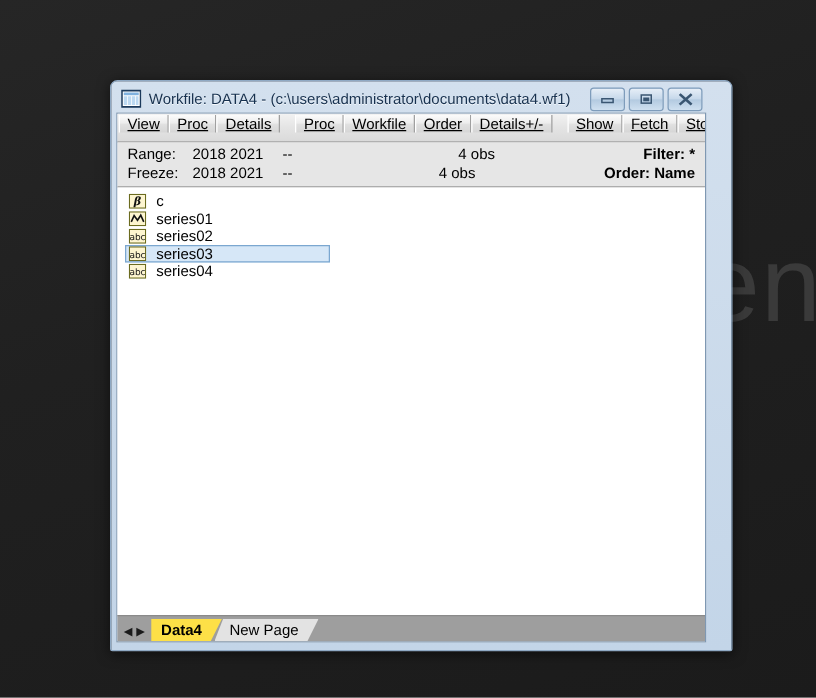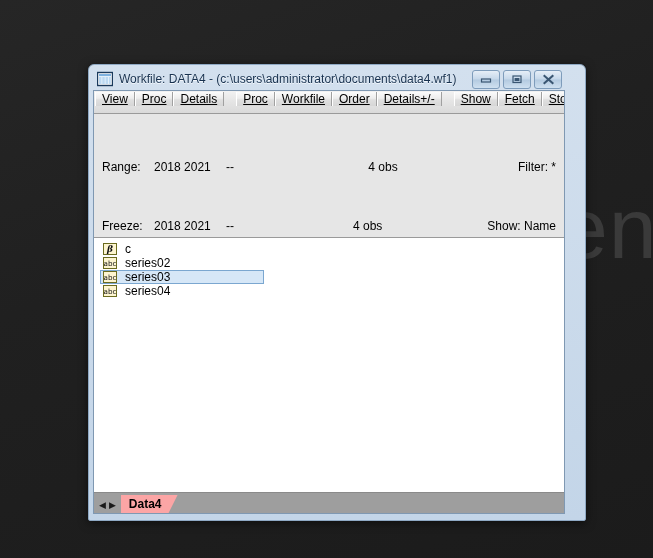--- a/index.html
+++ b/index.html
@@ -143,27 +143,26 @@
     background: #e6e6e6;
     border-bottom: 1px solid #9a9a9a;
     padding: 2px 8px 3px 8px;
     font-size: 12px;
     color: #000;
   }
   .info-row {
     display: flex;
     align-items: baseline;
     line-height: 15px;
-    margin-top: 44px;
   }
   .info-label { flex: 0 0 52px; }
   .info-dates { flex: 0 0 72px; }
   .info-dash  { flex: 0 0 22px; }
   .info-obs   { flex: 1 1 auto; text-align: center; }
-  .info-right { flex: 0 0 auto; text-align: right; }
+  .info-right { flex: 0 0 auto; text-align: right; font-weight: bold; }
 
   
   #objlist {
     flex: 1 1 auto;
     background: #ffffff;
     padding: 4px 0 0 6px;
     overflow: hidden;
   }
   .obj-row {
     display: flex;
@@ -221,21 +220,21 @@
     font-size: 12px;
     height: 18px;
     display: flex;
     align-items: center;
     padding: 0 10px 0 8px;
     flex: 0 0 auto;
     color: #000;
     position: relative;
   }
   .tab.active {
-    background: #fca5a5;
+    background: #fde047;
     font-weight: bold;
     clip-path: polygon(0 0, 100% 0, calc(100% - 9px) 100%, 0 100%);
     padding-right: 16px;
     margin-right: -6px;
   }
   .tab.inactive {
     background: #e3e3e3;
     clip-path: polygon(7px 0, 100% 0, calc(100% - 9px) 100%, 0 100%);
     padding-left: 12px;
     padding-right: 16px;
@@ -304,35 +303,42 @@
           <span class="info-dates">2018 2021</span>
           <span class="info-dash">--</span>
           <span class="info-obs">4 obs</span>
           <span class="info-right">Filter: *</span>
         </div>
         <div class="info-row">
           <span class="info-label">Freeze:</span>
           <span class="info-dates">2018 2021</span>
           <span class="info-dash">--</span>
           <span class="info-obs">4 obs</span>
-          <span class="info-right">Show: Name</span>
+          <span class="info-right">Order: Name</span>
         </div>
       </div>
 
       <div id="objlist">
 
         <div class="obj-row">
           <svg class="obj-icon" viewBox="0 0 14 12">
             <rect x="0.5" y="0.5" width="13" height="11" fill="#fdf5d0" stroke="#6b6b1f" stroke-width="1"></rect>
             <text x="7" y="9.3" font-family="DejaVu Serif, serif" font-size="9" font-style="italic" font-weight="bold" fill="#111111" text-anchor="middle">β</text>
           </svg>
           <span class="obj-name">c</span>
         </div>
 
 
+        <div class="obj-row">
+          <svg class="obj-icon" viewBox="0 0 14 12">
+            <rect x="0.5" y="0.5" width="13" height="11" fill="#fdf5d0" stroke="#6b6b1f" stroke-width="1"></rect>
+            <polyline points="2,8.5 4.3,3.5 7,7.2 9.6,3.2 12,8.5" fill="none" stroke="#111111" stroke-width="1.3"></polyline>
+          </svg>
+          <span class="obj-name">series01</span>
+        </div>
 
         <div class="obj-row">
           <svg class="obj-icon" viewBox="0 0 14 12">
             <rect x="0.5" y="0.5" width="13" height="11" fill="#fdf5d0" stroke="#6b6b1f" stroke-width="1"></rect>
             <text x="7" y="9" font-family="DejaVu Sans, sans-serif" font-size="7.2" fill="#111111" text-anchor="middle">abc</text>
           </svg>
           <span class="obj-name">series02</span>
         </div>
 
         <div class="obj-row selected">
@@ -352,17 +358,18 @@
         </div>
 
       </div>
 
       <div id="tabstrip">
         <div class="tab-nav">
           <span class="tab-arrow">◀</span>
           <span class="tab-arrow">▶</span>
         </div>
         <div class="tab active">Data4</div>
+        <div class="tab inactive">New Page</div>
       </div>
 
     </div>
   </div>
 </div>
 
 </body></html>

